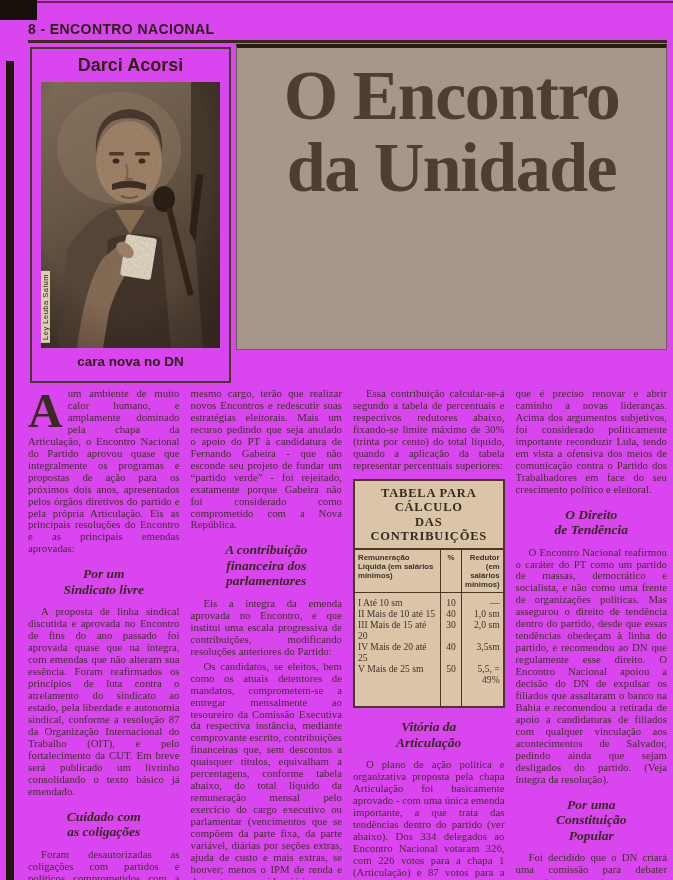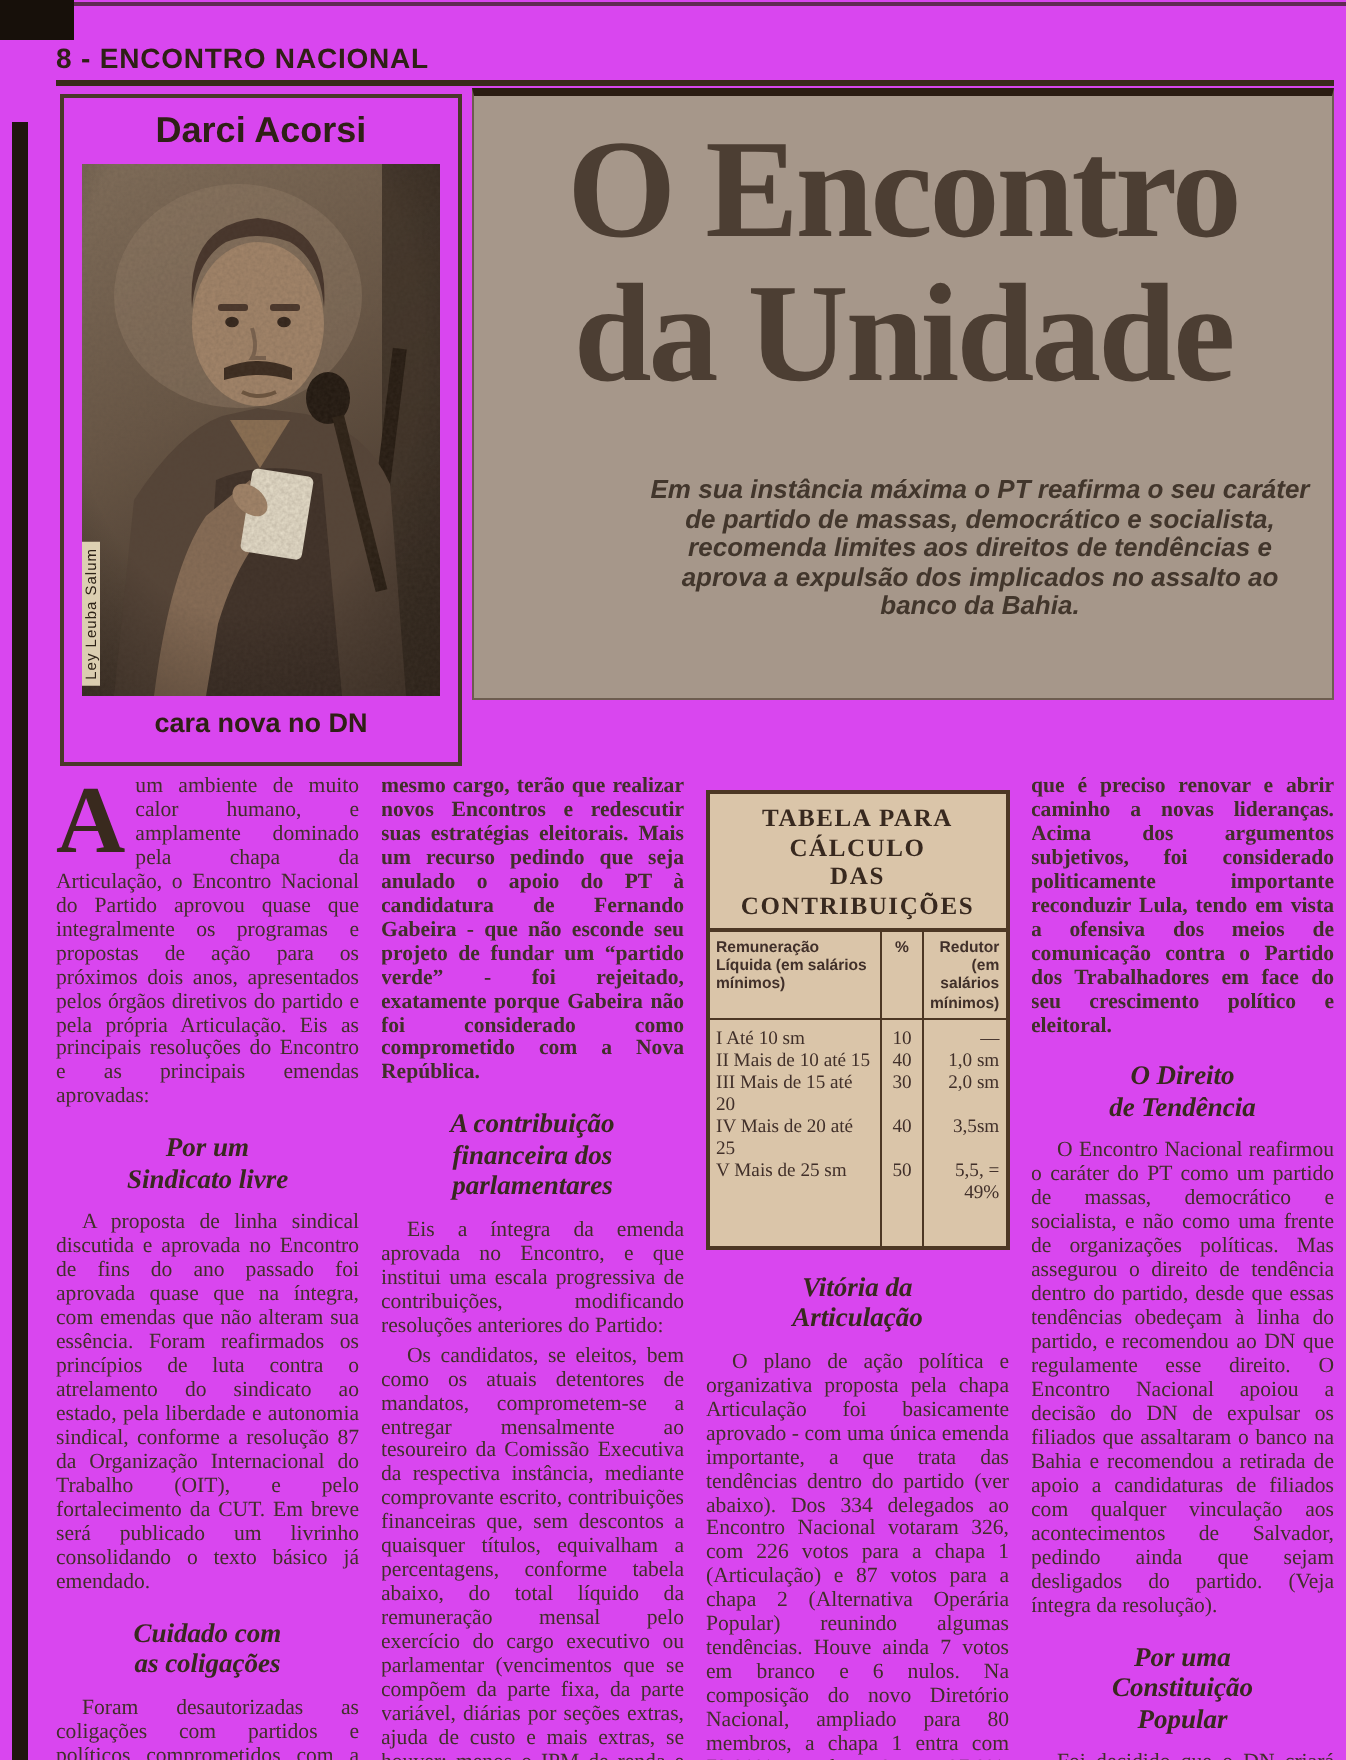--- a/index.html
+++ b/index.html
@@ -30,21 +30,21 @@
   .headline { margin: 12px 0 0; text-align: center; font: 700 70px/72px "Liberation Serif", serif;
     color: #4c3e33; letter-spacing: -1.5px; }
   .headline span { display: block; }
   .standfirst { position: absolute; left: 88px; top: 190px; width: 330px; text-align: center;
     font: italic 700 13px/14.6px "Liberation Sans", sans-serif; color: #42362c; }
 
   
   .cols { position: absolute; left: 28px; top: 388px; width: 639px; height: 492px; display: flex; gap: 11px; }
   .col { flex: 1 1 0; overflow: hidden; text-align: justify; font-size: 10.8px; line-height: 11.95px; color: #41302a; }
   .col p { margin: 0 0 3px; text-indent: 13px; }
-  .col p.cont { text-indent: 0; font-weight: bold; }
+  .col p.cont { text-indent: 0; }
   .col p.dc { text-indent: 0; }
   .dropcap { float: left; font: 700 48px/39px "Liberation Serif", serif; padding: 3px 5px 0 0; color: #392a1e; }
   .subhead { font: italic 700 13.5px/15.5px "Liberation Serif", serif; text-align: center;
     margin: 11px 0 9px; white-space: pre-line; color: #38291f; }
 
   
   .tablebox { border: 2.5px solid #4c3724; background: #dac5a9; margin: 7px 0 4px; }
   .tbl-title { font: 700 12.5px/14.5px "Liberation Serif", serif; text-align: center; letter-spacing: .8px;
     padding: 5px 2px 4px; border-bottom: 2.5px solid #4c3724; white-space: pre-line; color: #38291f; }
   .tgrid { display: grid; grid-template-columns: 86px 21px 1fr; border-radius: 27px; }
@@ -119,21 +119,20 @@
       <span class="photo-credit">Ley Leuba Salum</span>
     </div>
     <div class="photo-caption">cara nova no DN</div>
   </div>
 
   <div class="headline-box">
     <h1 class="headline">
         <span>O Encontro</span>
         <span>da Unidade</span>
       </h1>
-    <div class="standfirst">Em sua instância máxima o PT reafirma o seu caráter de partido de massas, democrático e socialista, recomenda limites aos direitos de tendências e aprova a expulsão dos implicados no assalto ao banco da Bahia.</div>
   </div>
 
   <div class="cols">
 
     <div class="col">
       <p class="dc"><span class="dropcap">A</span><span>um ambiente de muito calor humano, e amplamente dominado pela chapa da Articulação, o Encontro Nacional do Partido aprovou quase que integralmente os programas e propostas de ação para os próximos dois anos, apresentados pelos órgãos diretivos do partido e pela própria Articulação. Eis as principais resoluções do Encontro e as principais emendas aprovadas:</span></p>
       <div class="subhead">Por um
 Sindicato livre</div>
       <p>A proposta de linha sindical discutida e aprovada no Encontro de fins do ano passado foi aprovada quase que na íntegra, com emendas que não alteram sua essência. Foram reafirmados os princípios de luta contra o atrelamento do sindicato ao estado, pela liberdade e autonomia sindical, conforme a resolução 87 da Organização Internacional do Trabalho (OIT), e pelo fortalecimento da CUT. Em breve será publicado um livrinho consolidando o texto básico já emendado.</p>
       <div class="subhead">Cuidado com
@@ -144,20 +143,21 @@
     <div class="col">
       <p class="cont">mesmo cargo, terão que realizar novos Encontros e redescutir suas estratégias eleitorais. Mais um recurso pedindo que seja anulado o apoio do PT à candidatura de Fernando Gabeira - que não esconde seu projeto de fundar um “partido verde” - foi rejeitado, exatamente porque Gabeira não foi considerado como comprometido com a Nova República.</p>
       <div class="subhead">A contribuição
 financeira dos
 parlamentares</div>
       <p>Eis a íntegra da emenda aprovada no Encontro, e que institui uma escala progressiva de contribuições, modificando resoluções anteriores do Partido:</p>
       <p>Os candidatos, se eleitos, bem como os atuais detentores de mandatos, comprometem-se a entregar mensalmente ao tesoureiro da Comissão Executiva da respectiva instância, mediante comprovante escrito, contribuições financeiras que, sem descontos a quaisquer títulos, equivalham a percentagens, conforme tabela abaixo, do total líquido da remuneração mensal pelo exercício do cargo executivo ou parlamentar (vencimentos que se compõem da parte fixa, da parte variável, diárias por seções extras, ajuda de custo e mais extras, se houver; menos o IPM de renda e descontos previdenciários, se houver) recebida em dinheiro, conforme cópias xerografadas dos respectivos contracheques ou outros documentos.</p>
     </div>
 
     <div class="col">
+      <p>Essa contribuição calcular-se-á segundo a tabela de percentuais e respectivos redutores abaixo, fixando-se limite máximo de 30% (trinta por cento) do total líquido, quando a aplicação da tabela representar percentuais superiores:</p>
 
       <div class="tablebox">
         <div class="tbl-title">TABELA PARA CÁLCULO
 DAS CONTRIBUIÇÕES</div>
         <div class="tgrid">
           <div class="hd c1">Remuneração Líquida (em salários mínimos)</div>
           <div class="hd c2">%</div>
           <div class="hd c3">Redutor (em salários mínimos)</div>
 
           <div class="bd c1 rt">I Até 10 sm</div>

